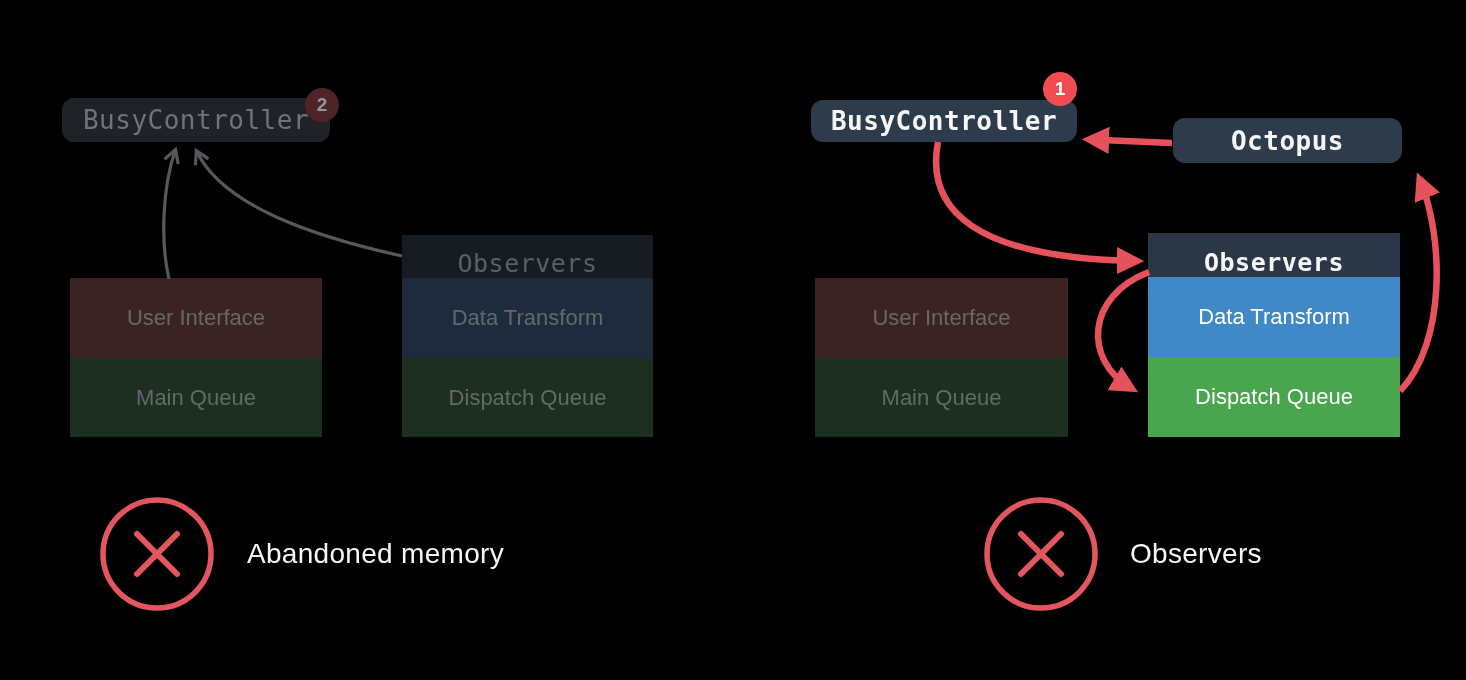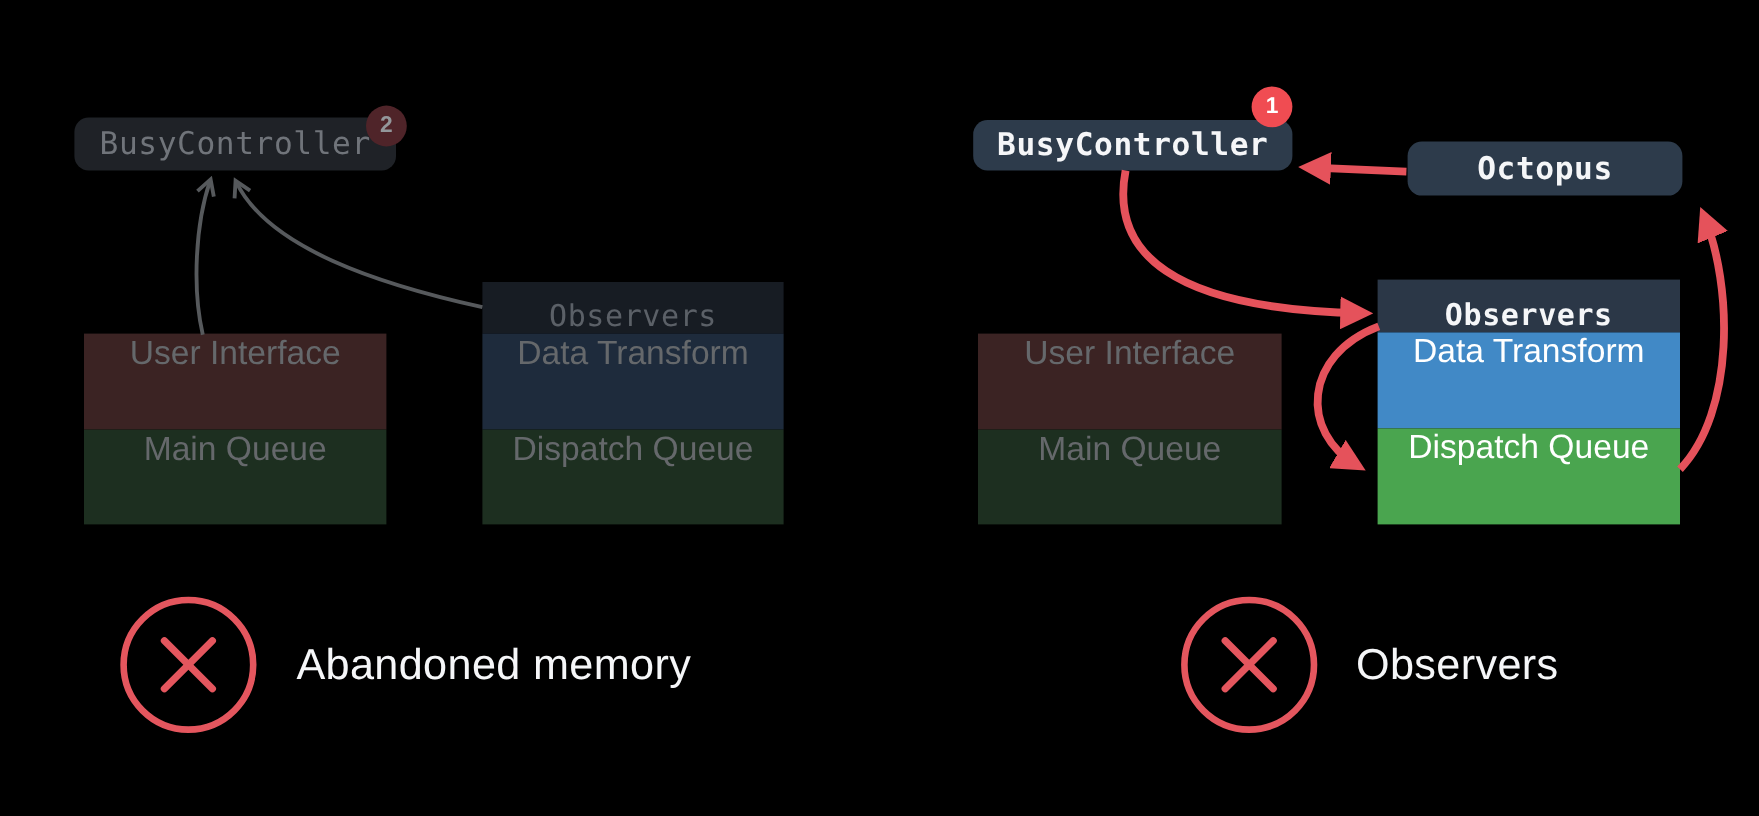--- a/index.html
+++ b/index.html
@@ -13,33 +13,33 @@
   }
   .pill.dim{background:var(--dim-pill);color:var(--dim-mono);}
   .pill.navy{background:var(--pill-navy);color:var(--white-text);font-weight:bold;}
   .badge{
     position:absolute;width:34px;height:34px;border-radius:50%;display:flex;align-items:center;justify-content:center;
     font-family:"Liberation Sans",sans-serif;font-size:19px;font-weight:bold;z-index:4;
   }
   .badge.dim{background:var(--dim-badge);color:var(--dim-badge-text);}
   .badge.hot{background:var(--badge-red);color:#fff;}
   .box-row{
-    position:absolute;display:flex;align-items:flex-start;justify-content:center;
-    font-size:28px;z-index:2;
+    position:absolute;display:flex;align-items:center;justify-content:center;
+    font-size:22px;z-index:2;
   }
   .box-row.dim{color:var(--dim-text);}
   .box-row.lit{color:#fff;}
   .box-header{
     position:absolute;display:flex;align-items:flex-end;justify-content:center;
     font-family:"DejaVu Sans Mono",monospace;font-size:25px;letter-spacing:.5px;z-index:2;
   }
   .box-header.dim{background:var(--dim-header);color:var(--dim-header-text);}
   .box-header.lit{background:var(--header-navy);color:var(--white-text);font-weight:bold;}
   .caption{
-    position:absolute;height:52px;line-height:52px;font-size:36px;color:var(--white-text);
+    position:absolute;height:52px;line-height:52px;font-size:28px;color:var(--white-text);
     letter-spacing:.3px;z-index:2;white-space:nowrap;
   }
   .xcircle{position:absolute;z-index:2;}
   svg.arrows{position:absolute;left:0;top:0;z-index:5;pointer-events:none;}
   .gray-edge{stroke:var(--gray-arrow);stroke-width:3.2;fill:none;}
   .red-edge{stroke:var(--arrow-red);stroke-width:6.5;fill:none;}
   #m-gray path{stroke:var(--gray-arrow);stroke-width:2;fill:none;}
   #m-red path{fill:var(--arrow-red);}
   .xc-ring{stroke:var(--error-red);fill:none;}
   .xc-x{stroke:var(--error-red);stroke-linecap:round;}

